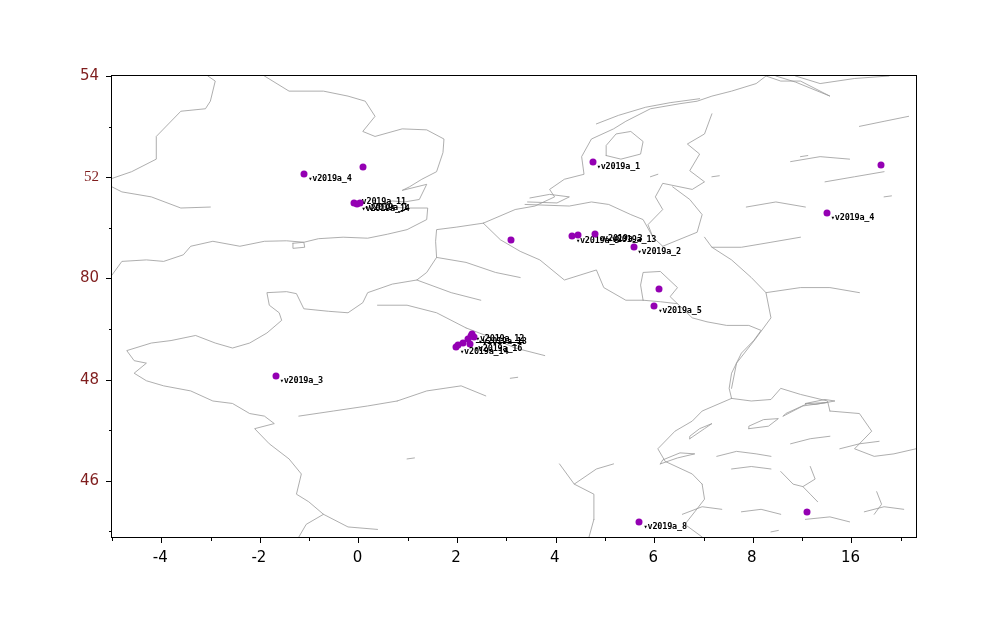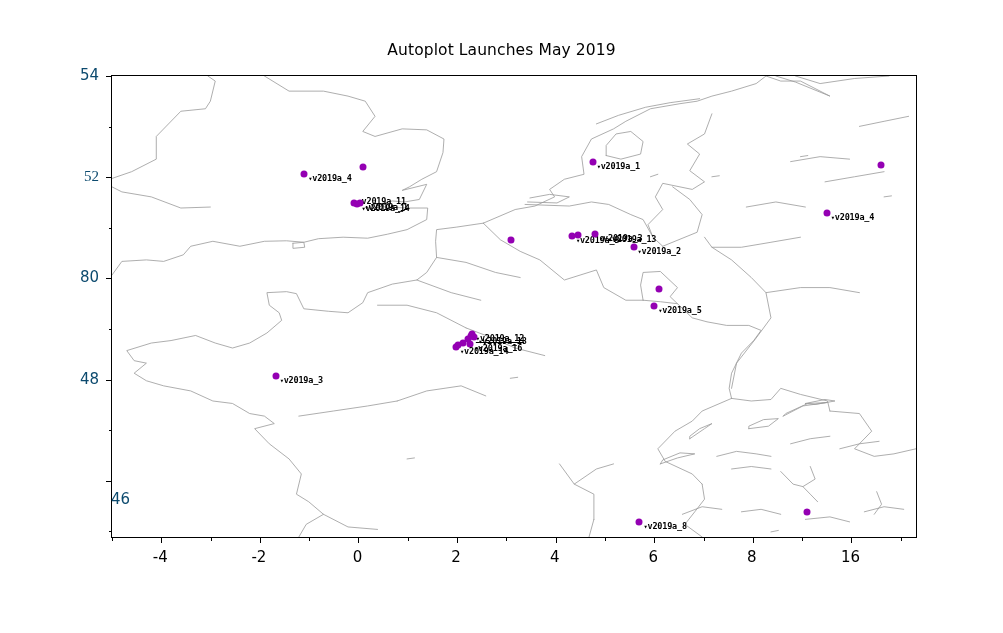--- a/index.html
+++ b/index.html
@@ -29,41 +29,40 @@
   .tick.x.minor{height:3.5px;bottom:-3.5px;}
   .tick.y{height:1px;width:6px;left:-6px;}
   .tick.y.minor{width:3.5px;left:-3.5px;}
 
   .xticklabel{
     position:absolute;top:10px;transform:translateX(-50%);
     font-size:15px;color:#000;white-space:nowrap;
   }
   .yticklabel{
     position:absolute;right:12px;transform:translateY(-50%);
-    font-size:15px;color:#0c4a6e;white-space:nowrap;text-align:right;
+    font-size:15px;color:#7f1d1d;white-space:nowrap;text-align:right;
   }
 
   
   .pt{
     position:absolute;width:7px;height:7px;border-radius:50%;
     background:#9400b3;transform:translate(-50%,-50%);
   }
   .ptlabel{
     position:absolute;font-size:8.5px;color:#000;white-space:nowrap;
     font-family:"DejaVu Sans Mono", monospace;
     transform:translateY(-50%);font-weight:700;letter-spacing:-0.2px;
   }
   .ptlabel .mk{font-size:7px;}
 </style>
 </head>
 <body>
 
 <div id="figure">
 
-  <div id="title">Autoplot Launches May 2019</div>
 
   <div id="axes">
     <div id="plotclip">
       <svg id="mapsvg" viewBox="0 0 806 463" preserveAspectRatio="none">
         <g id="coast" fill="none" stroke="#999999" stroke-width="0.8" stroke-linejoin="round" stroke-linecap="round">
             <path d="M152.8 0.0 L177.5 15.2 L212.0 15.2 L236.6 20.2 L253.9 25.3 L263.7 40.5 L251.4 55.7 L263.7 60.7 L290.9 53.1 L315.5 54.1 L332.8 63.3 L331.8 76.9 L325.4 96.1 L310.6 103.7 L298.2 111.3 L290.9 114.9 L315.5 108.8 L308.1 124.0 L293.3 126.5 L281.0 125.5 L268.7 129.0 L273.6 131.6 L295.8 132.6 L316.5 132.6 L315.5 144.2 L295.8 154.3 L276.1 158.9 L256.3 162.9 L231.7 161.9 L207.0 163.4 L192.3 167.0 L175.0 165.5 L152.8 166.0 L128.2 171.0 L101.1 166.0 L78.9 171.0 L71.5 179.6 L51.8 186.2 L34.5 184.7 L9.9 186.2 L0.0 199.9"></path>
             <path d="M98.6 131.6 L69.0 132.6 L39.4 121.4 L9.9 116.4 L-9.9 106.3 L19.7 96.1 L44.4 83.5 L44.4 60.7 L69.0 35.4 L93.7 32.9 L98.6 25.3 L103.5 5.1 L96.1 0.0"></path>
             <path d="M181.4 168.0 L192.3 167.0 L193.2 172.0 L181.4 173.1 L181.4 168.0"></path>
             <path d="M372.2 147.8 L345.1 151.8 L325.4 154.3 L324.4 166.0 L325.4 182.2 L315.5 197.3 L305.6 204.9 L281.0 209.0 L256.3 217.6 L251.4 227.7 L236.6 237.8 L216.9 236.3 L192.3 233.8 L184.9 218.6 L175.0 216.6 L155.3 217.6 L157.7 230.2 L167.6 237.8 L170.1 245.4 L155.3 258.1 L138.0 268.2 L120.8 273.2 L103.5 268.2 L83.8 260.6 L59.2 265.7 L39.4 268.2 L14.8 275.8 L22.2 285.9 L34.5 288.4 L22.2 298.5 L34.5 306.1 L51.8 311.2 L78.9 316.3 L101.1 326.4 L120.8 328.9 L138.0 339.0 L152.8 341.6 L162.7 349.1 L143.0 354.2 L157.7 369.4 L177.5 384.6 L189.8 399.7 L184.9 420.0 L197.2 427.6 L212.0 440.2 L194.7 450.3 L187.3 463.0"></path>
             <path d="M372.2 147.8 L404.2 134.1 L424.0 130.6 L443.7 121.4 L438.7 113.9 L453.5 103.7 L473.2 98.7 L470.8 81.0 L480.6 63.3 L502.8 53.1 L515.1 45.5 L539.8 32.9 L569.4 27.8 L586.6 25.3 L601.4 20.2 L621.1 15.2 L645.8 7.6 L655.6 0.0"></path>
@@ -205,19 +204,19 @@
       <div class="xticklabel" style="left: 160.297px; top: 548px;">-4</div>
       <div class="xticklabel" style="left: 258.89px; top: 548px;">-2</div>
       <div class="xticklabel" style="left: 357.483px; top: 548px;">0</div>
       <div class="xticklabel" style="left: 456.076px; top: 548px;">2</div>
       <div class="xticklabel" style="left: 554.67px; top: 548px;">4</div>
       <div class="xticklabel" style="left: 653.263px; top: 548px;">6</div>
       <div class="xticklabel" style="left: 751.856px; top: 548px;">8</div>
       <div class="xticklabel" style="left: 850.45px; top: 548px;">16</div>
     </div>
   <div id="ylabels">
-      <div class="yticklabel" style="right: 873px; top: 479.809px; margin-top: 19px;">46</div>
+      <div class="yticklabel" style="right: 904px; top: 479.809px;">46</div>
       <div class="yticklabel" style="right: 904px; top: 378.607px;">48</div>
       <div class="yticklabel" style="right: 904px; top: 277.404px;">80</div>
       <div class="yticklabel" style="right: 904px; top: 176.202px; font-family: Liberation Serif, serif;">52</div>
       <div class="yticklabel" style="right: 904px; top: 75px;">54</div>
     </div>
 </div>
 
 </body></html>

